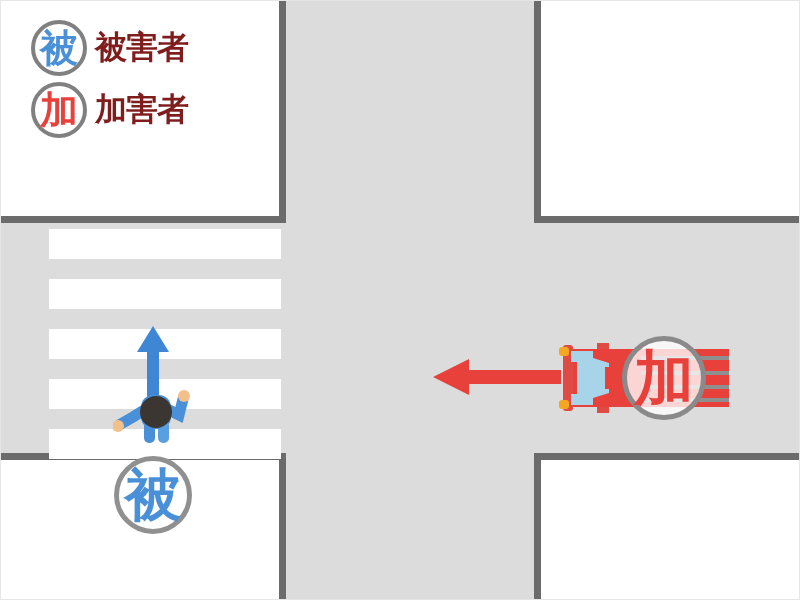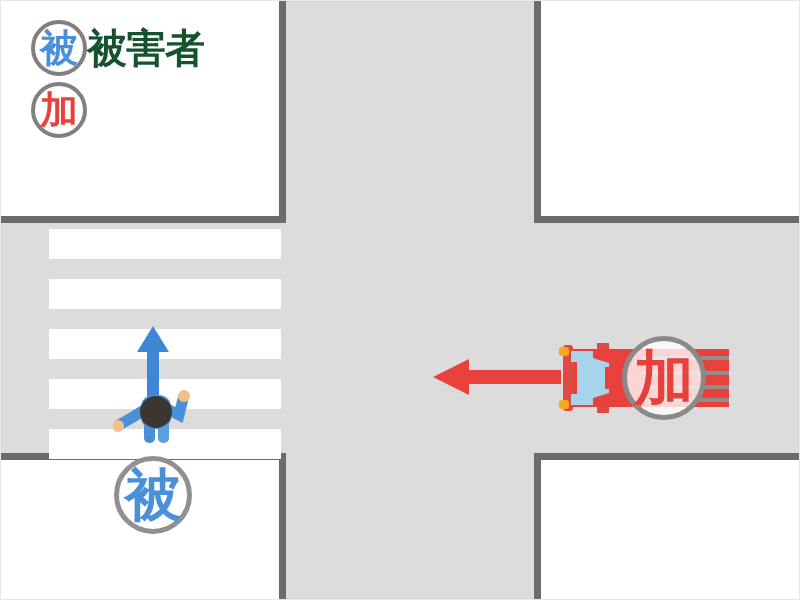--- a/index.html
+++ b/index.html
@@ -107,24 +107,24 @@
     flex: none;
   }
   .badge-sm {
     width: 56px;
     height: 56px;
     font-size: 38px;
     line-height: 1;
     font-weight: 700;
   }
   .legend-label {
-    font-size: 40px;
-    font-weight: 700;
-    color: #14532d;
-    margin-left: 0;
+    font-size: 32px;
+    font-weight: 700;
+    color: #7f1d1d;
+    margin-left: 8px;
     letter-spacing: -1px;
     white-space: nowrap;
   }
   .c-victim { color: #4a90d9; }
   .c-offender { color: #e8413c; }
 
   
   #ped-badge {
     position: absolute;
     left: 113px;
@@ -218,20 +218,21 @@
     <div class="stripe" style="top:200px"></div>
   </div>
 
   <div id="legend">
     <div class="legend-row">
       <div class="badge badge-sm c-victim">被</div>
       <div class="legend-label">被害者</div>
     </div>
     <div class="legend-row">
       <div class="badge badge-sm c-offender">加</div>
+      <div class="legend-label">加害者</div>
     </div>
   </div>
 
   <svg id="ped-arrow" viewBox="0 0 32 72">
     <polygon points="16,0 32,26 22,26 22,72 10,72 10,26 0,26" fill="#3f87d4"></polygon>
   </svg>
 
   <svg id="pedestrian" viewBox="0 0 86 62">
 
     <path d="M36 26 L20 36 L6 44" stroke="#4a90d9" stroke-width="11" stroke-linecap="round" fill="none"></path>

